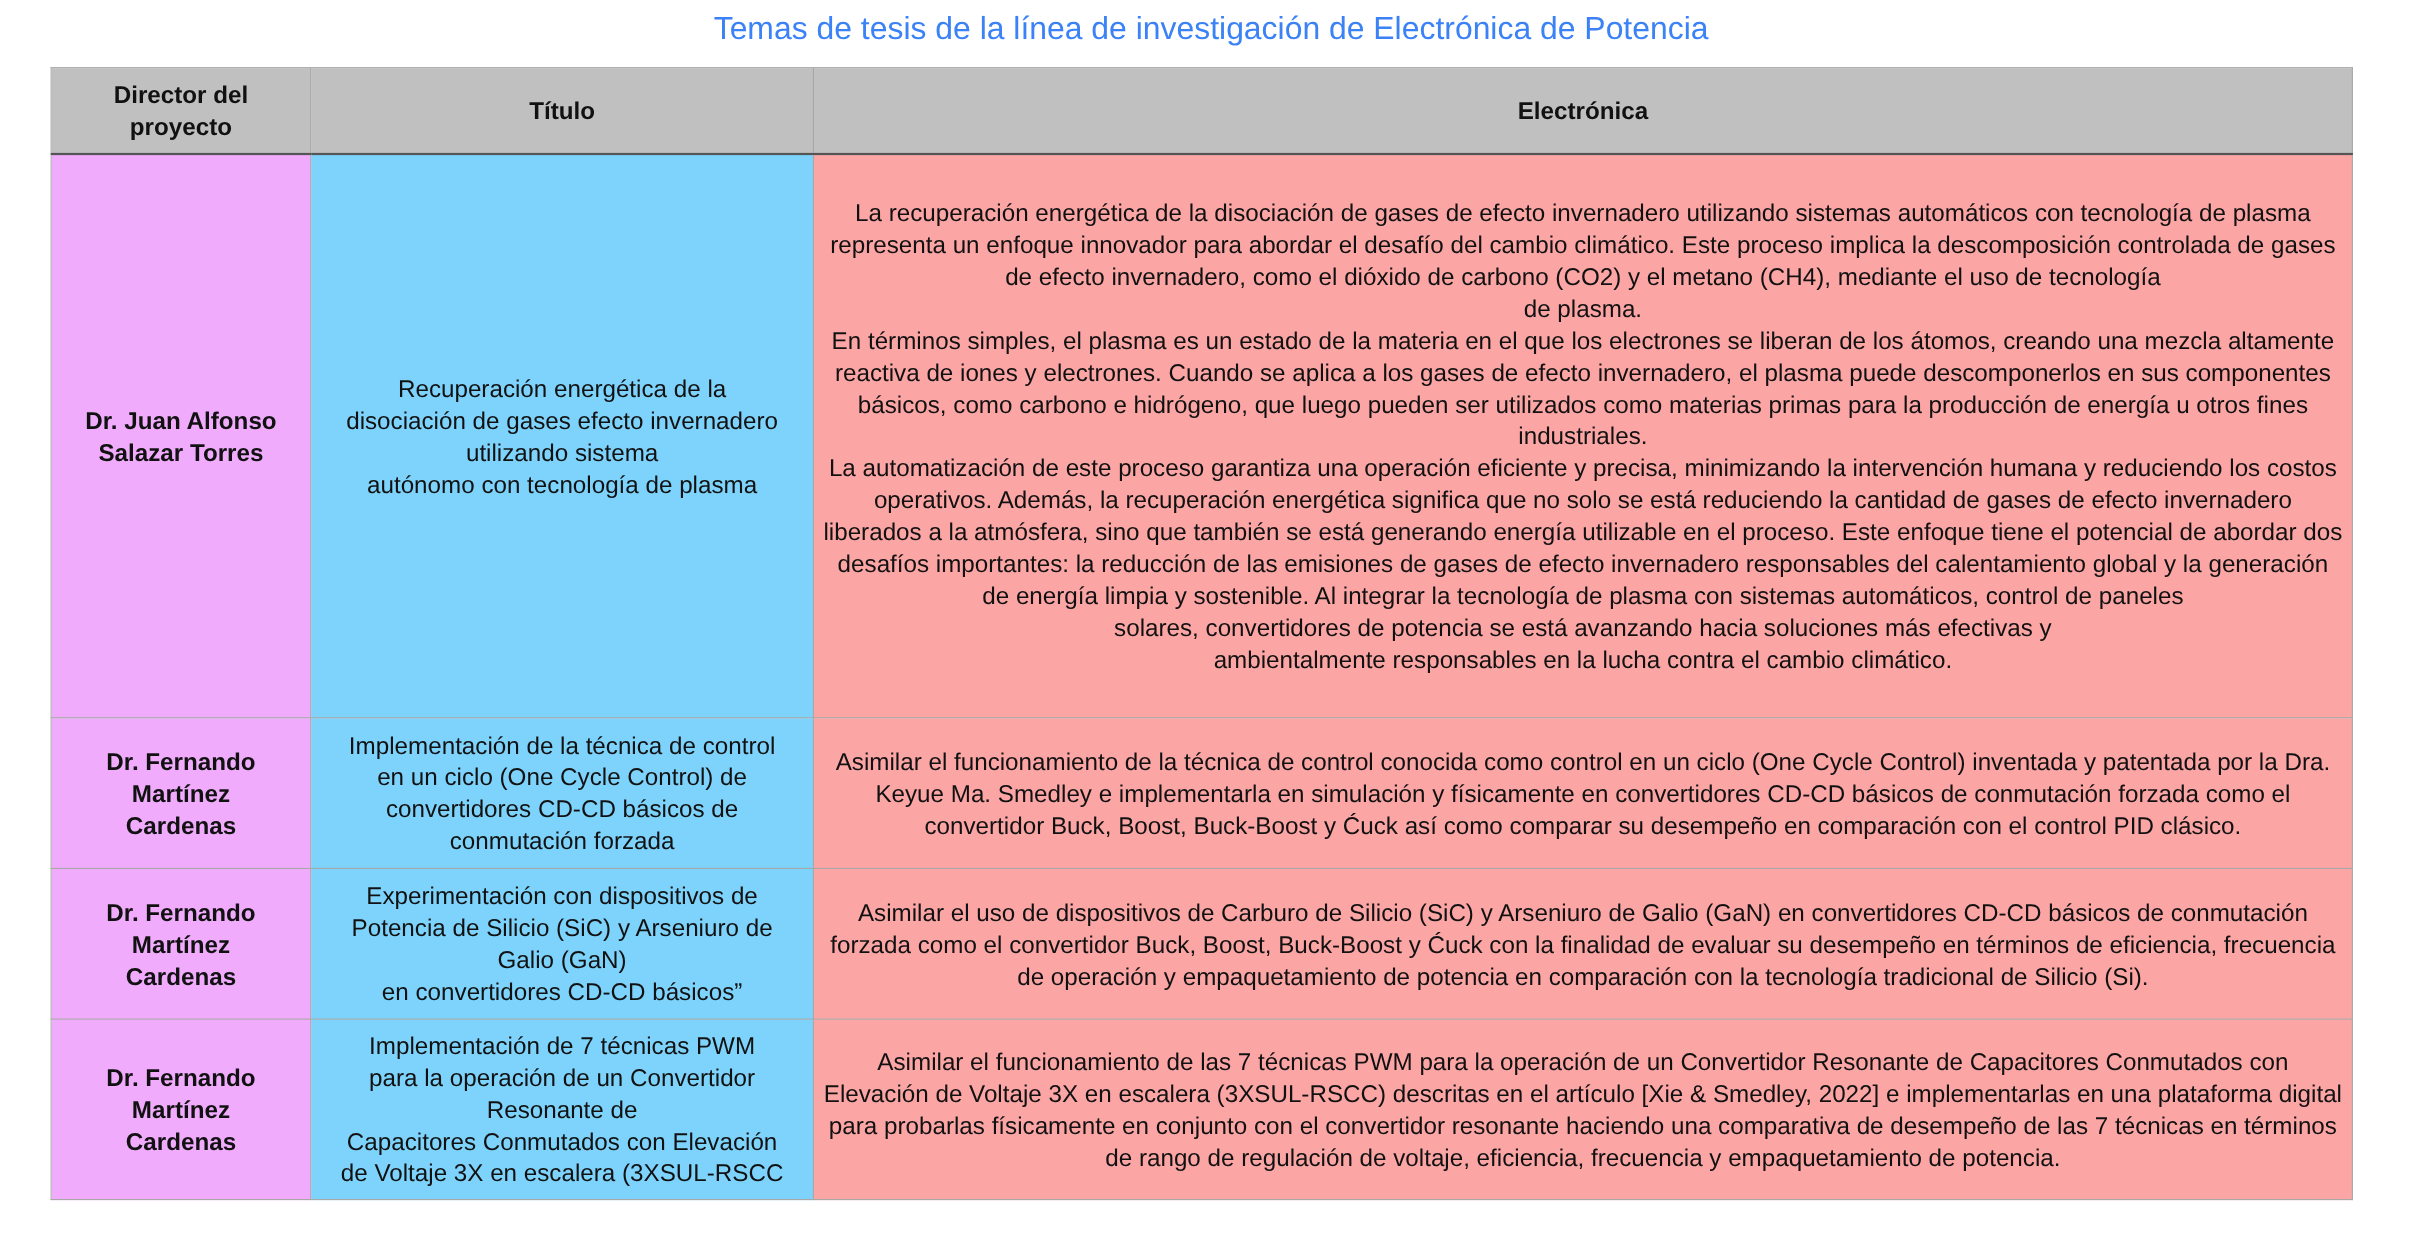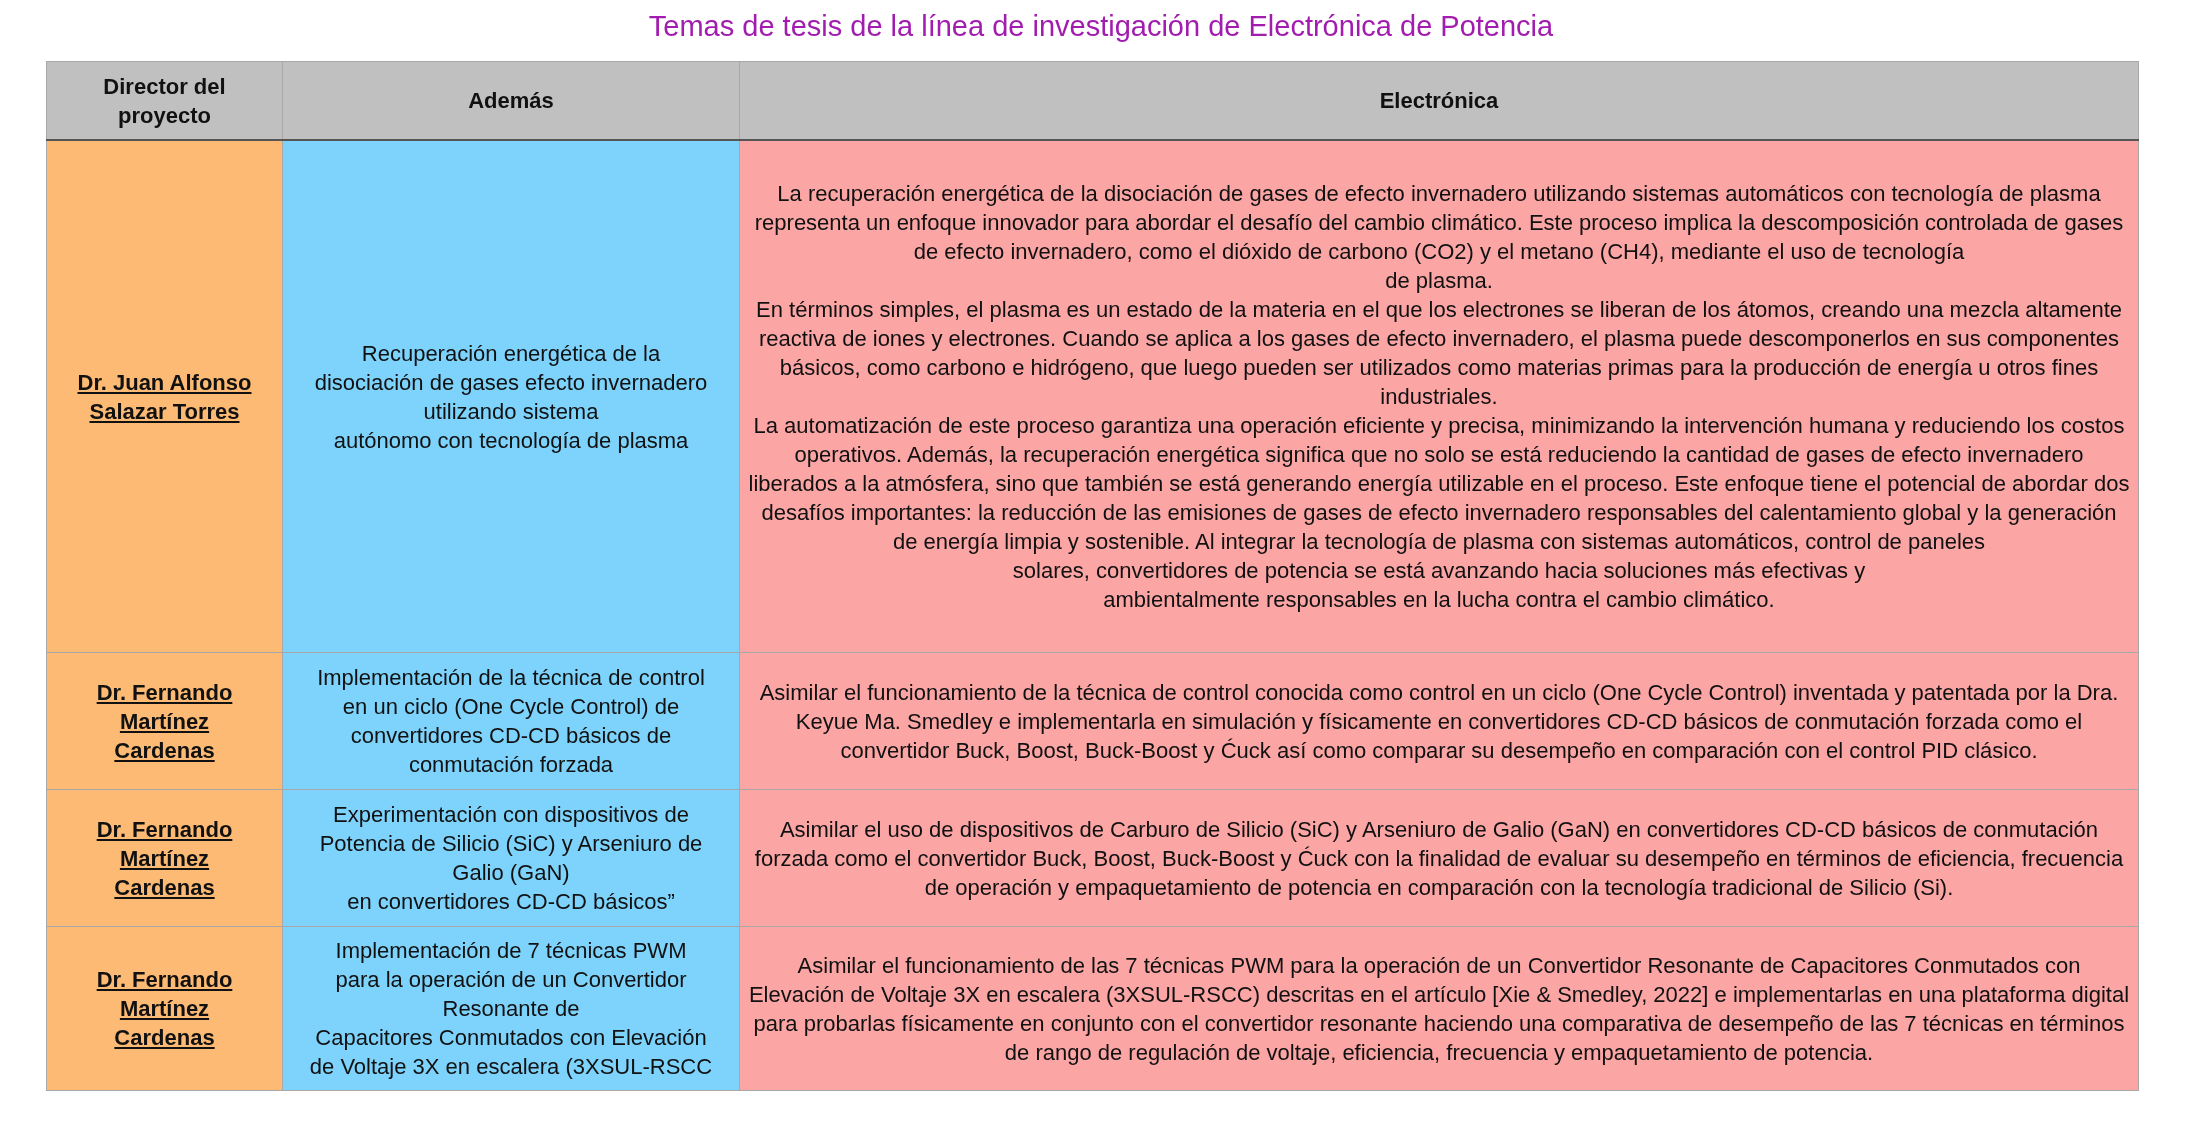--- a/index.html
+++ b/index.html
@@ -1,27 +1,27 @@
 <!DOCTYPE html>
 <html><head>
 <meta charset="utf-8">
 <style>
   html, body { margin: 0; padding: 0; background: #ffffff; }
   body { width: 2202px; height: 1128px; position: relative; overflow: hidden;
          font-family: "Liberation Sans", "DejaVu Sans", sans-serif; color: #111; }
   .page-title { position: absolute; left: 0; top: 8px; width: 2202px; text-align: center;
-                font-size: 29px; line-height: 36px; color: #a21caf; }
+                font-size: 29px; line-height: 36px; color: #3b82f6; }
   table.topics { position: absolute; left: 46px; top: 61px; width: 2092px;
                  border-collapse: collapse; table-layout: fixed; border-radius: 21px; }
   table.topics th, table.topics td { border: 1.5px solid #a8a8a8; text-align: center;
                  vertical-align: middle; font-size: 22px; line-height: 29px; padding: 4px 8px; }
   table.topics thead th { background: #bfc0bf; font-weight: bold; height: 69px;
                  border-bottom: 2px solid #555; color: #111; }
   col.c1 { width: 236px; } col.c2 { width: 457px; } col.c3 { width: 1399px; }
-  td.director { background: #fdba74; font-weight: bold; border-right: 2px solid #555; text-decoration: underline; }
+  td.director { background: #f0abfc; font-weight: bold; border-right: 2px solid #555; }
   td.title { background: #7dd3fc; }
   td.desc { background: #fca5a5; white-space: pre-line; padding: 4px 10px; }
   tr.r1 td { height: 503px; }
   tr.r2 td, tr.r3 td { height: 128px; }
   tr.r4 td { height: 155px; }
   .pre { white-space: pre-line; }
 </style>
 </head>
 <body>
 
@@ -30,21 +30,21 @@
 <table class="topics">
   <colgroup>
       <col class="c1">
       <col class="c2">
       <col class="c3">
     </colgroup>
   <thead>
     <tr>
       <th class="pre">Director del
 proyecto</th>
-      <th>Además</th>
+      <th>Título</th>
       <th>Electrónica</th>
     </tr>
   </thead>
   <tbody>
     <tr class="r1">
       <td class="director pre">Dr. Juan Alfonso
 Salazar Torres</td>
       <td class="title pre">Recuperación energética de la
 disociación de gases efecto invernadero
 utilizando sistema

